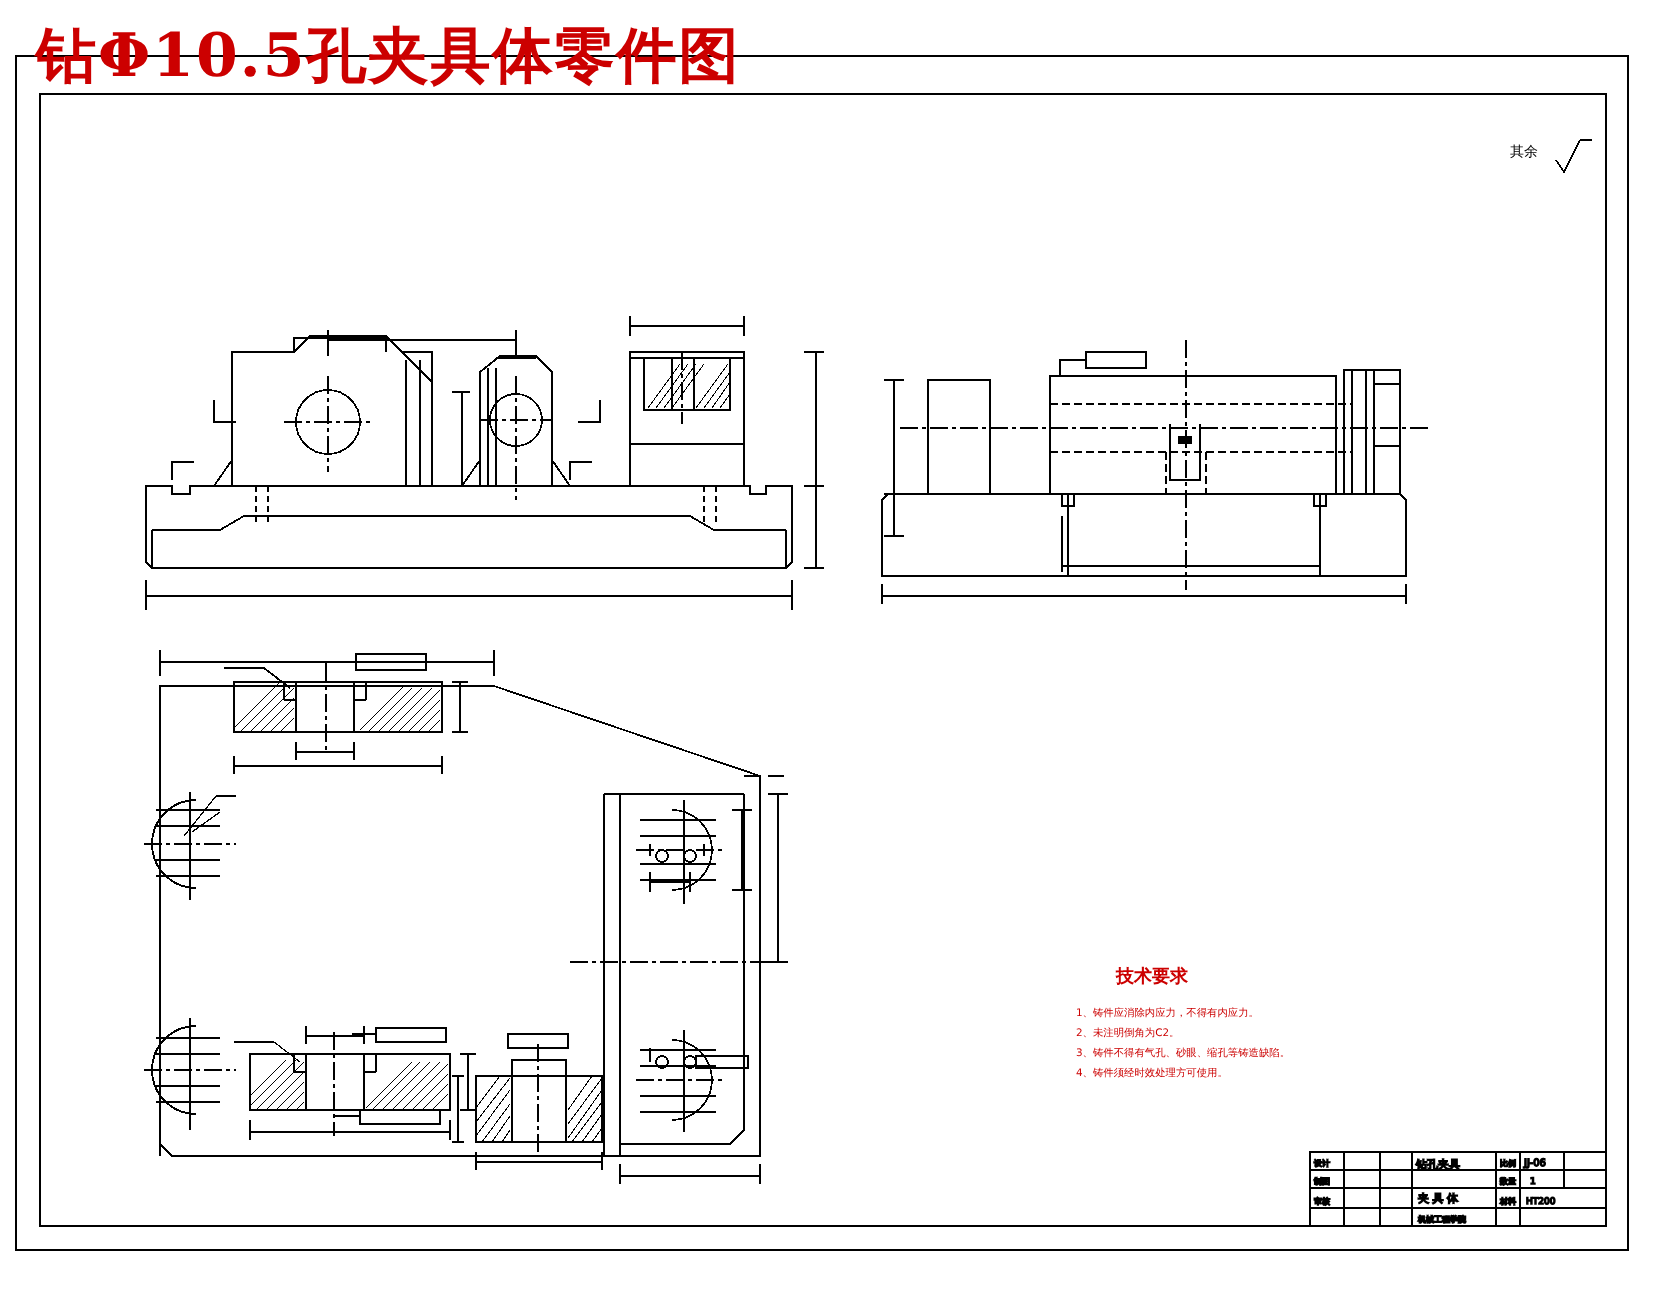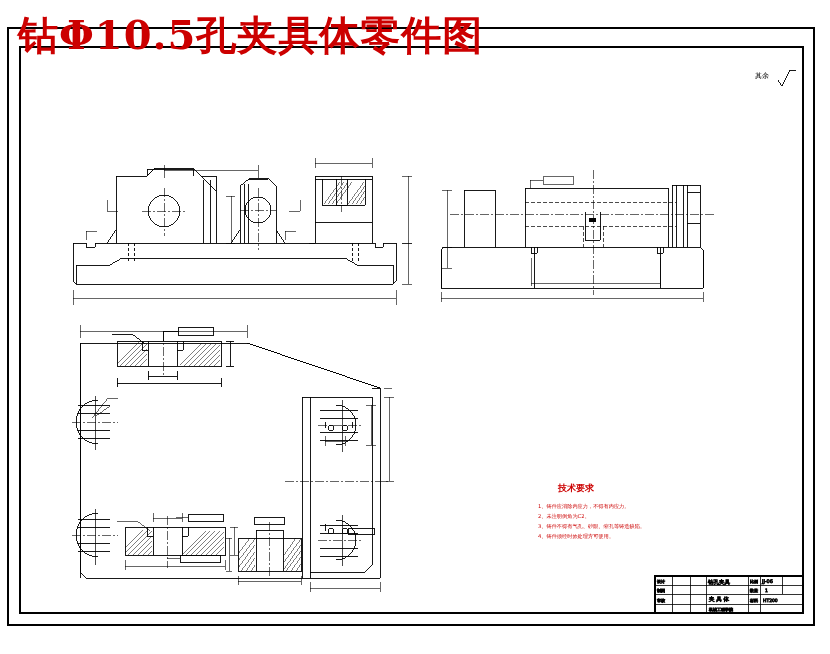--- a/index.html
+++ b/index.html
@@ -26,21 +26,21 @@
     left: 0; top: 0;
     width: 830px;
     height: 654px;
   }
   .title-overlay {
     position: absolute;
     left: 18px;
     top: 8px;
     color: #cc0000;
     font-family: "DejaVu Serif", serif;
-    font-size: 40px;
+    font-size: 30px;
     font-weight: bold;
     letter-spacing: 1px;
     white-space: nowrap;
     z-index: 5;
   }
 </style>
 </head>
 <body>
 
 <div id="sheet">

